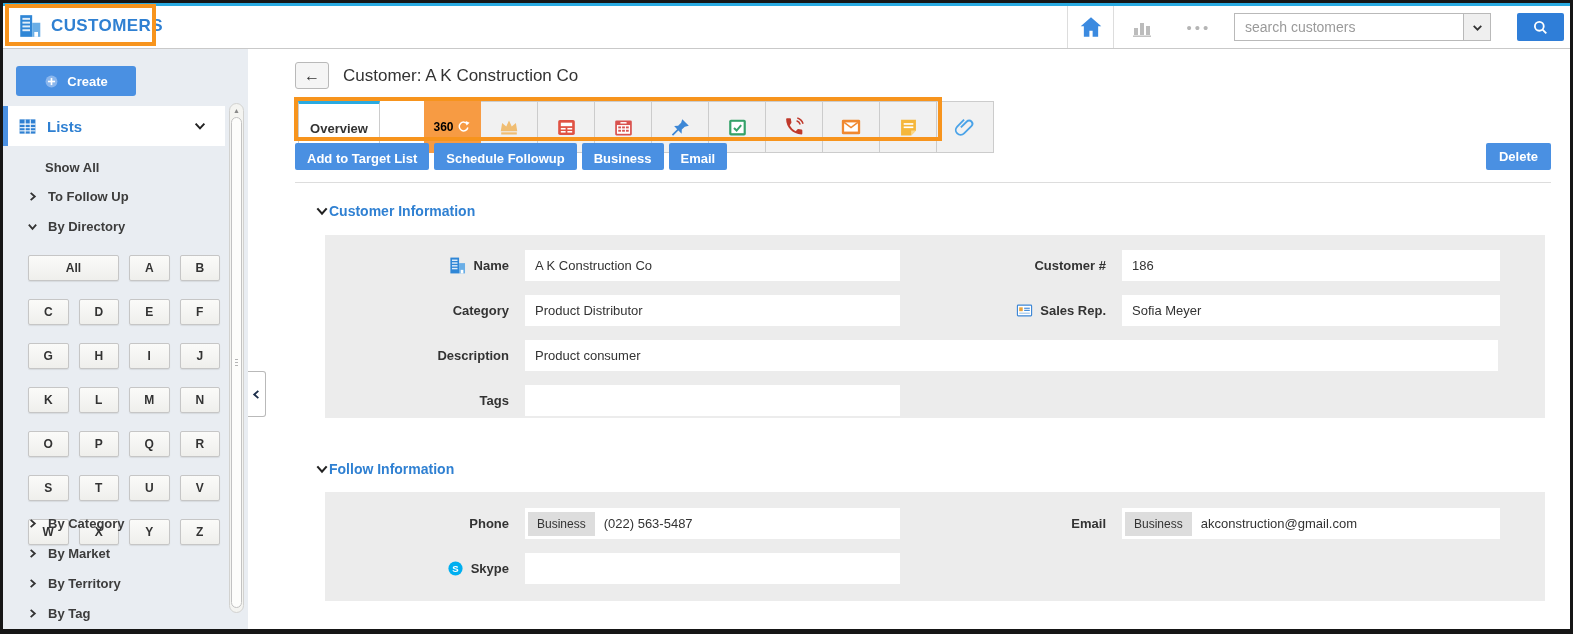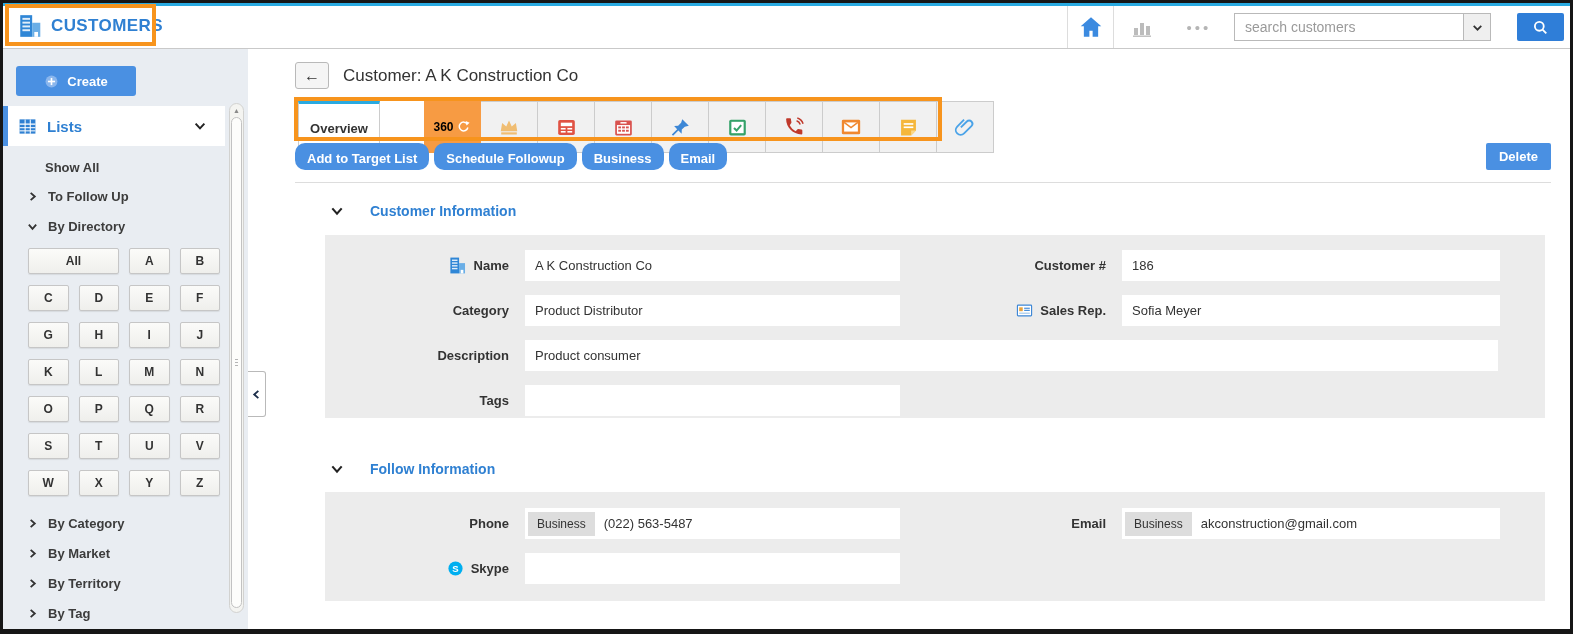--- a/index.html
+++ b/index.html
@@ -34,21 +34,21 @@
   .create-btn { position:absolute; left:13px; top:17px; width:120px; height:30px; background:#4a90e2; border:none; border-radius:3px; color:#fff; font-weight:bold; font-size:13px; display:flex; align-items:center; justify-content:center; gap:8px; cursor:pointer; font-family:inherit;}
   .lists-row { position:absolute; left:0; top:57px; width:222px; height:40px; background:#fff; border-left:5px solid #4a90e2; display:flex; align-items:center; cursor:pointer;}
   .lists-label { color:#2f80d2; font-size:15px; font-weight:bold; margin-left:10px;}
   .lists-row .chev-right-end { position:absolute; right:18px; }
   .side-item { position:absolute; font-size:13px; font-weight:bold; color:#3c3c3c; display:flex; align-items:center; gap:10px; cursor:pointer;}
   .show-all { left:42px; top:111px; }
   .grp-followup { left:24px; top:140px; }
   .grp-directory { left:24px; top:170px; }
   .alpha-grid { position:absolute; left:25px; top:199px; width:192px; display:grid; grid-template-columns:repeat(4,1fr); gap:11px 10px; }
   .alpha-grid > :first-child { grid-column: span 2; }
-  .alpha { height:26px; background:linear-gradient(#fbfbf9,#efefec); border:1px solid #c6c6c6; border-radius:2px; box-shadow:0 1px 1px rgba(0,0,0,.08); font-size:12px; font-weight:bold; color:#333; cursor:pointer; font-family:inherit;}
+  .alpha { height:26px; background:linear-gradient(#fbfbf9,#efefec); border:1px solid #c6c6c6; border-radius:2px; box-shadow:0 1px 1px rgba(0,0,0,.08); font-size:12px; font-weight:bold; color:#333; cursor:pointer; font-family:inherit;margin-top:7px;}
   .groups-bottom { position:absolute; left:24px; top:468px; display:flex; flex-direction:column; gap:17px; }
   .group { font-size:13px; font-weight:bold; color:#3c3c3c; display:flex; align-items:center; gap:10px; height:13px; cursor:pointer;}
 
   
   .sb-scroll { position:absolute; right:4px; top:54px; bottom:16px; width:15px; background:#f4f4f1; border:1px solid #d2d2d0; border-radius:8px; cursor:pointer;}
   .sb-arrow { position:absolute; top:3px; left:0; right:0; text-align:center; font-size:7px; color:#8a8a8a; cursor:pointer;}
   .sb-thumb { position:absolute; left:1px; right:1px; top:13px; bottom:4px; background:#fdfdfb; border:1px solid #c2c2c2; border-radius:7px; cursor:pointer;}
   .sb-grip { position:absolute; left:3px; right:3px; top:50%; margin-top:-4px; }
   .sb-grip i { display:block; height:1px; background:#b5b5b5; margin-bottom:2px; }
 
@@ -59,25 +59,25 @@
   .main { position:absolute; left:245px; top:46px; right:0; bottom:0; background:#fff; }
   .back-btn { position:absolute; left:47px; top:13px; width:34px; height:27px; background:#f5f5f5; border:1px solid #b9b9b9; border-radius:3px; font-size:16px; color:#333; cursor:pointer; font-family:inherit;}
   .page-title { position:absolute; left:95px; top:17px; font-size:17px; color:#333; }
 
   .tabs { position:absolute; left:50px; top:52px; height:36px; display:flex; }
   .tab { width:57px; height:52px; background:#f1f1f1; border:1px solid #ccc; border-left:none; display:flex; align-items:center; justify-content:center; cursor:pointer;}
   .tab-overview { width:82px; background:#fff; border-left:1px solid #ccc; border-top:3px solid #29aae1; font-size:13px; font-weight:bold; color:#333;}
   .tab-360 { background:#f79b43; border-color:#f79b43; color:#000000; font-size:12px; font-weight:bold; gap:2px;margin-left:44px;}
 
   .btn-row { position:absolute; left:47px; top:94px; display:flex; gap:5px; }
-  .act-btn { height:27px; background:#4a90e2; border:none; border-radius:10px; color:#fff; font-size:13px; font-weight:bold; padding:8px 12px; cursor:pointer; font-family:inherit;}
+  .act-btn { height:27px; background:#4a90e2; border:none; border-radius:2px; color:#fff; font-size:13px; font-weight:bold; padding:8px 12px; cursor:pointer; font-family:inherit;}
   .delete-btn { position:absolute; right:19px; top:94px; height:27px; background:#4a90e2; border:none; border-radius:2px; color:#fff; font-size:13px; font-weight:bold; padding:0 13px; cursor:pointer; font-family:inherit;}
   .divider { position:absolute; left:47px; right:19px; top:133px; border-top:1px solid #ddd; }
 
-  .sec-head { position:absolute; left:82px; display:flex; align-items:center; gap:26px; cursor:pointer;}
+  .sec-head { position:absolute; left:67px; display:flex; align-items:center; gap:0; cursor:pointer;}
   .sec-head span { color:#2f80d2; font-size:14px; font-weight:bold; }
   .sec1 { top:154px; } .sec2 { top:412px; }
 
   .panel { position:absolute; left:77px; right:25px; background:#ececec; }
   .panel1 { top:186px; height:183px; padding-top:8px; }
   .panel2 { top:443px; height:109px; padding-top:9px; }
   .frow { display:grid; grid-template-columns:200px 375px 222px 378px; align-items:center; height:45px; }
   .frow-wide { grid-template-columns:200px 973px; }
   .frow-half { grid-template-columns:200px 375px; }
   .flabel { display:flex; align-items:center; justify-content:flex-end; gap:7px; padding-right:16px; font-size:13px; font-weight:bold; color:#333; }

